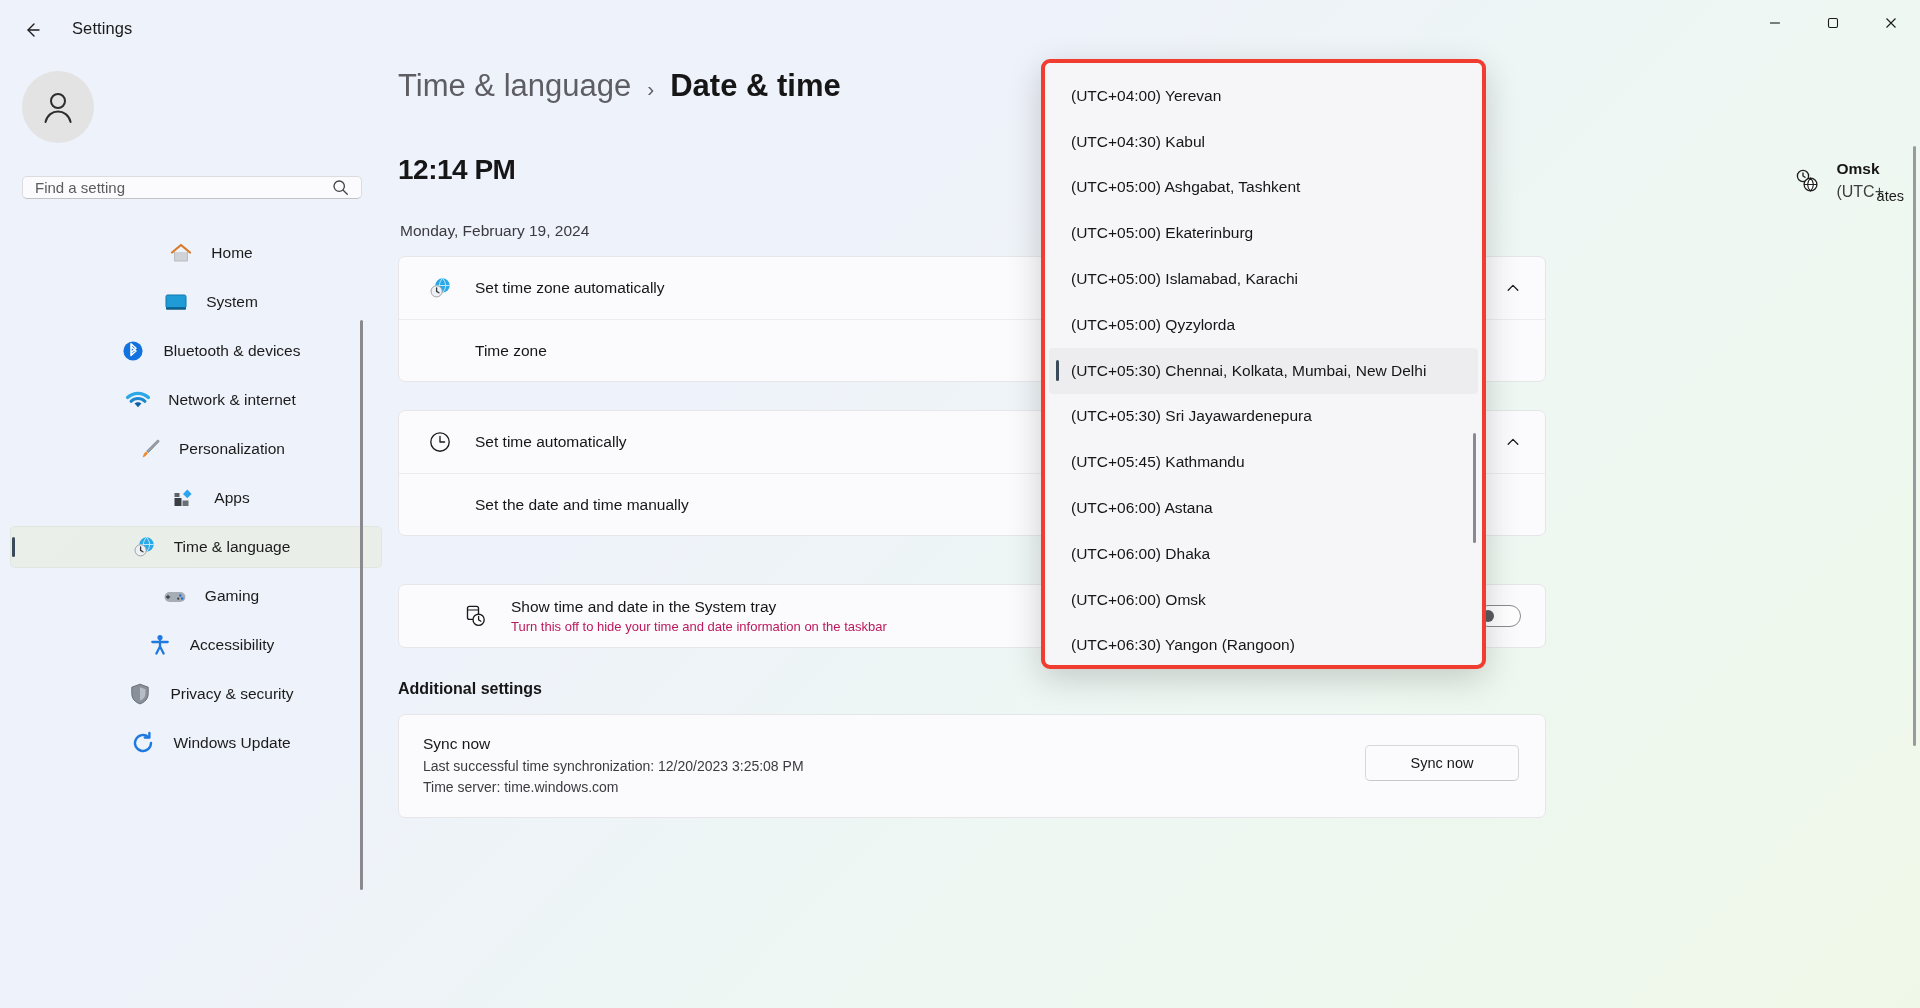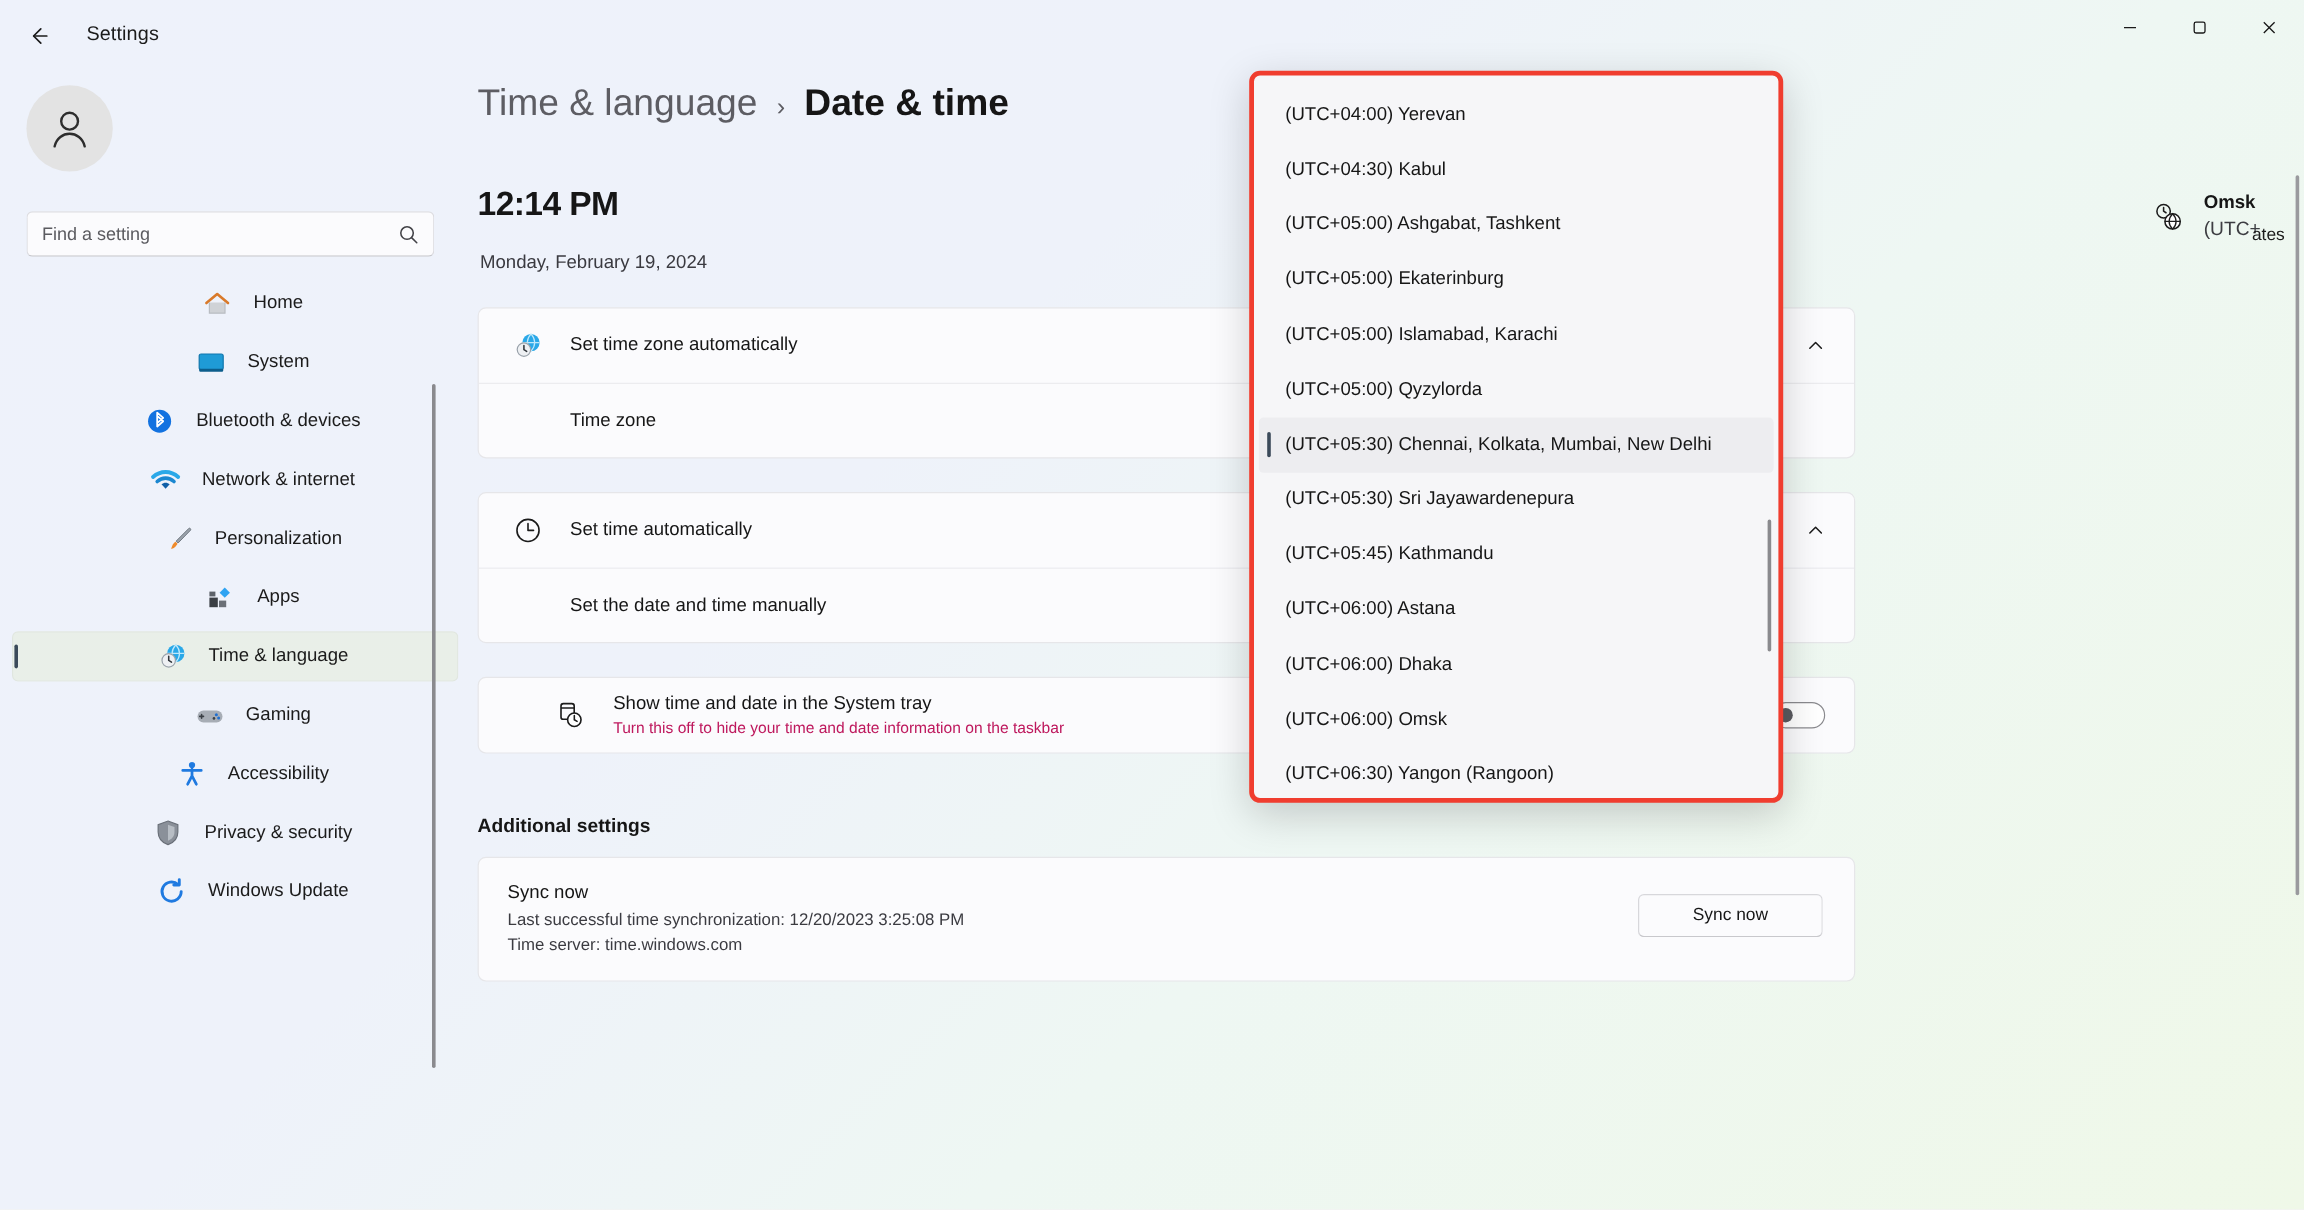--- a/index.html
+++ b/index.html
@@ -44,21 +44,21 @@
     position: absolute; left: 0; top: 60px; width: 390px; height: 948px;
   }
   .avatar {
     position: absolute; left: 22px; top: 11px;
     width: 72px; height: 72px; border-radius: 50%;
     background: #e3e3e3;
     display: flex; align-items: center; justify-content: center;
   }
   .search-box {
     position: absolute; left: 22px; top: 116px;
-    width: 340px; height: 38px;
+    width: 340px; height: 23px;
     background: #fbfbfd; border: 1px solid #dcdce0;
     border-bottom: 1.6px solid #c2c2c6;
     border-radius: 5px;
     display: flex; align-items: center; padding: 0 12px;
   }
   .search-box input {
     flex: 1; border: none; outline: none; background: transparent;
     font-family: "Liberation Sans", sans-serif;
     font-size: 15px; color: #1b1b1b;
   }
@@ -107,21 +107,21 @@
   }
   .bc-parent { font-size: 31px; color: #5d5d63; }
   .bc-sep { font-size: 21px; color: #5d5d63; }
   .bc-current { font-size: 31px; color: #161616; font-weight: 700; }
 
   .clock-big {
     position: absolute; left: 8px; top: 94px;
     font-size: 28px; font-weight: 700; color: #161616; letter-spacing: -.5px;
   }
   .date-sub {
-    position: absolute; left: 10px; top: 150px;
+    position: absolute; left: 10px; top: 162px;
     font-size: 15.5px; color: #3a3a40; text-align: center;
   }
 
   .tz-header {
     position: absolute; right: 36px; top: 100px;
     display: flex; align-items: flex-start; gap: 16px;
   }
   .tz-header .tz-ico { margin-top: 8px; color: #1d1d1d; }
   .tz-title { font-size: 15.5px; font-weight: 700; color: #161616; }
   .tz-sub { font-size: 16px; color: #3d3d42; margin-top: 5px; }
@@ -453,21 +453,21 @@
                 <path d="M3.2 10.2L8 5.4l4.8 4.8" stroke="#1b1b1b" stroke-width="1.3" stroke-linecap="round" stroke-linejoin="round"></path>
               </svg>
             </span>
           </div>
           <div class="row row-indent">
             <div class="row-texts">
               <div class="row-title">Set the date and time manually</div>
             </div>
           </div>
         </div>
-        <div class="card" style="top: 504px; padding-left: 36px;">
+        <div class="card" style="top: 524px; padding-left: 36px;">
           <div class="row">
             <span class="row-ico">
               <svg width="26" height="26" viewBox="0 0 26 26">
                 <rect x="4.5" y="3.4" width="11" height="13" rx="2" fill="none" stroke="#1b1b1b" stroke-width="1.35"></rect>
                 <path d="M4.5 7h11" stroke="#1b1b1b" stroke-width="1.2"></path>
                 <circle cx="15.6" cy="16.8" r="5.6" fill="#fff" stroke="#1b1b1b" stroke-width="1.35"></circle>
                 <path d="M15.6 13.3v3.5l2.3 1.4" fill="none" stroke="#1b1b1b" stroke-width="1.3" stroke-linecap="round"></path>
               </svg>
             </span>
             <div class="row-texts">

